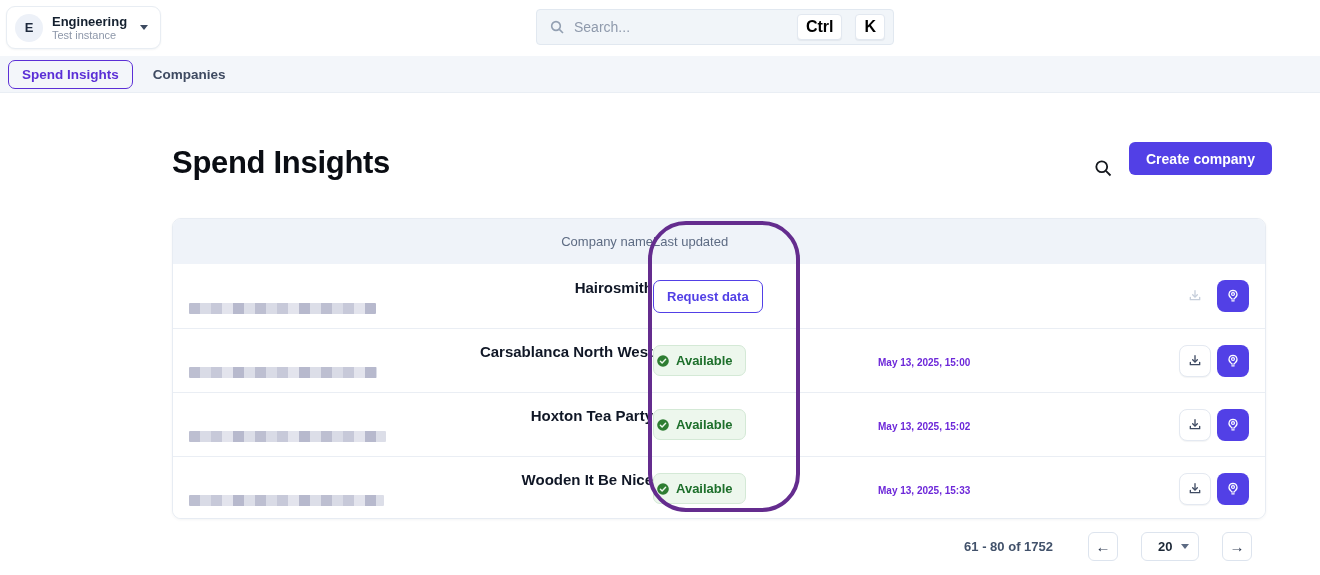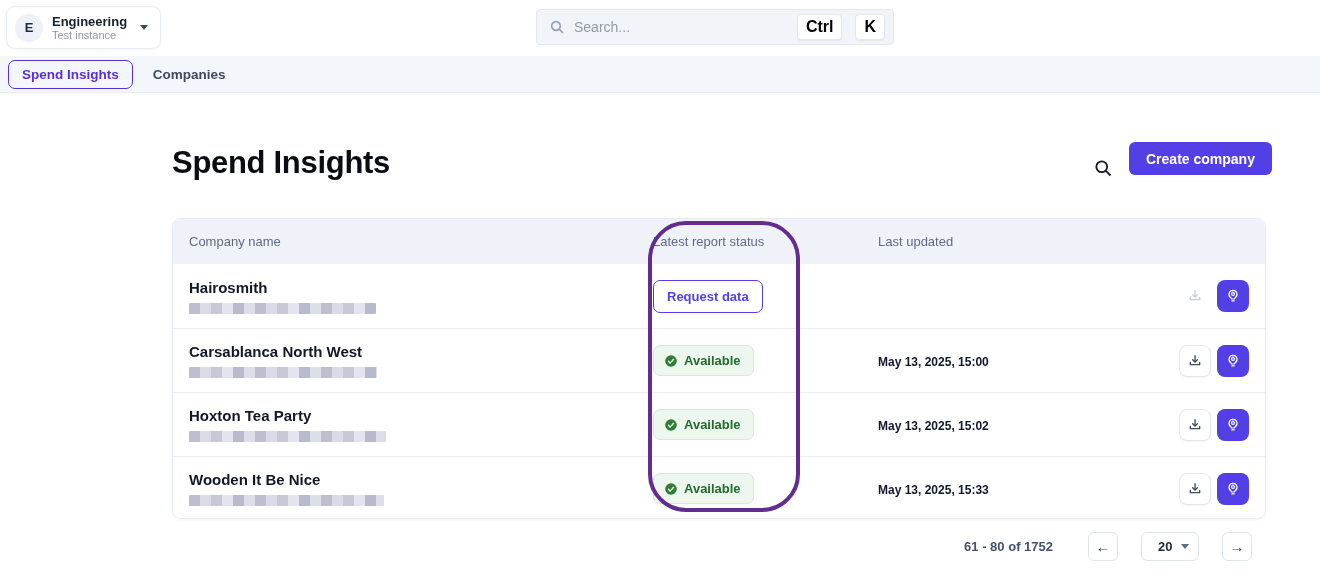--- a/index.html
+++ b/index.html
@@ -38,34 +38,34 @@
   .head-search { position:absolute; left:1093px; top:158px; width:20px; height:20px; cursor:pointer; }
   .create-btn { position:absolute; left:1129px; top:142px; height:33px; padding:0 17px; background:#5240e6;
     color:#fff; border:none; border-radius:6px; font-size:14px; font-weight:bold; cursor:pointer;
     font-family:"Liberation Sans", sans-serif; }
 
   
   .table-card { position:absolute; left:172px; top:218px; width:1094px; height:301px; background:#fff;
     border:1px solid #e7ecf3; border-radius:9px; box-shadow:0 1px 3px rgba(20,30,60,.05); overflow:hidden; }
   .t-head { display:flex; align-items:center; height:45px; background:#eff3f9; font-size:13px; color:#5d6b83; }
   .t-row { display:flex; align-items:center; height:64px; border-top:1px solid #eaeef4; background:#fff; }
-  .col-name { width:480px; padding-left:16px; }
+  .col-name { width:480px; padding-left:16px;text-align:right; }
   .col-status { width:225px; }
   .col-updated { width:230px; }
   .col-actions { flex:1; display:flex; justify-content:flex-end; align-items:center; gap:6px; padding-right:16px; }
   .company { font-size:15px; font-weight:bold; color:#101726; }
   .redact { margin-top:7px; height:11px; border-radius:1px;
     background:repeating-linear-gradient(90deg,#bdbfd1 0 11px,#d9dbe6 11px 22px,#c7c9d9 22px 33px,#e3e4ed 33px 44px,#b7b9cd 44px 55px,#dcdee8 55px 66px); }
-  .updated { font-size:12px; color:#0f172a; font-weight:bold; }
+  .updated { font-size:10px; color:#6d28d9; font-weight:bold; }
 
   .request-btn { display:inline-flex; align-items:center; border:1.5px solid #5240e6; color:#5240e6;
     background:#fff; border-radius:7px; font-size:13px; font-weight:bold; padding:8px 13px; cursor:pointer;
     font-family:"Liberation Sans", sans-serif; }
   .badge-available { display:inline-flex; align-items:center; gap:6px; background:#edf7ed; border:1px solid #d4e9d6;
-    border-radius:7px; padding:7px 12px 7px 10px; font-size:13px; font-weight:bold; color:#1d6f2b; }
+    border-radius:7px; padding:7px 12px 7px 2px; font-size:13px; font-weight:bold; color:#1d6f2b; }
 
   .icon-btn { width:32px; height:32px; border-radius:8px; display:flex; align-items:center; justify-content:center;
     cursor:pointer; }
   .dl-enabled { background:#fff; border:1px solid #e4e9f1; color:#3f4b63; box-shadow:0 1px 1px rgba(20,30,60,.05); }
   .dl-disabled { background:transparent; border:1px solid transparent; color:#c7cfdb; cursor:default; }
   .bulb-btn { background:#5240e6; border:none; color:#fff; }
 
   
   .annotation { position:absolute; left:648px; top:221px; width:152px; height:291px; border:4px solid #642c8e;
     border-radius:38px; pointer-events:none; z-index:5; }
@@ -114,21 +114,20 @@
 <h1 class="page-title">Spend Insights</h1>
 <svg class="head-search" viewBox="0 0 24 24" fill="none" stroke="#15181e" stroke-width="2.2">
   <circle cx="10.5" cy="10.5" r="6.5"></circle>
     <line x1="15.5" y1="15.5" x2="21" y2="21"></line>
 </svg>
 <button class="create-btn">Create company</button>
 
 <div class="table-card">
   <div class="t-head">
     <div class="col-name">Company name</div>
-    <div class="col-status">Latest report status</div>
     <div class="col-updated">Last updated</div>
     <div class="col-actions"></div>
   </div>
 
   <div class="t-row" style="border-top:none;">
     <div class="col-name">
       <div class="company">Hairosmith</div>
       <div class="redact" style="width:187px;"></div>
     </div>
     <div class="col-status">

